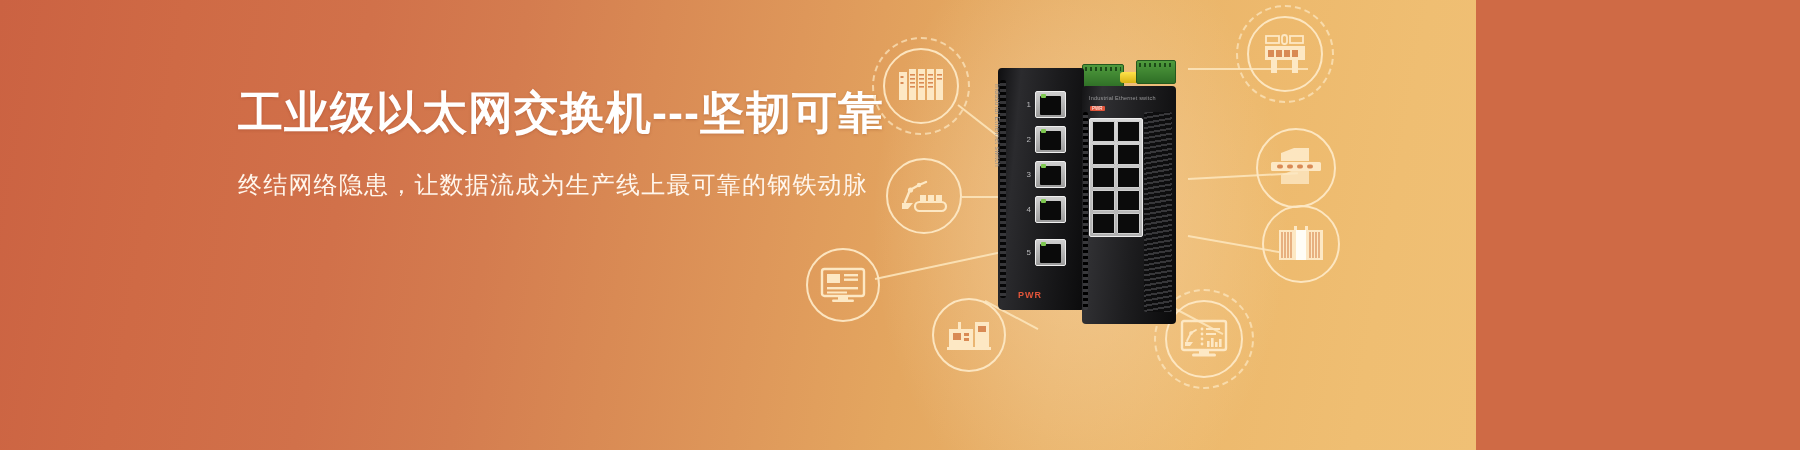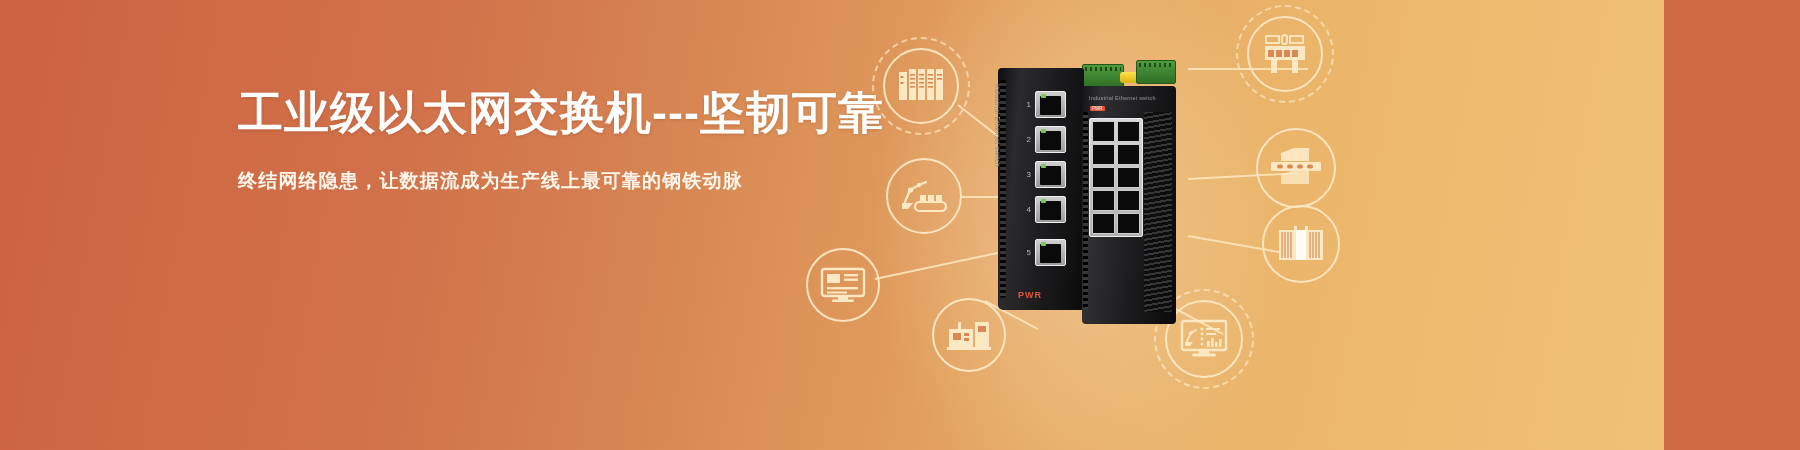--- a/index.html
+++ b/index.html
@@ -4,21 +4,21 @@
 <style>
   * { box-sizing: border-box; margin: 0; padding: 0; }
   html, body { width: 1800px; height: 450px; overflow: hidden; }
   body {
     font-family: "Liberation Sans", "DejaVu Sans", sans-serif;
     background: #cf6a45;
   }
 
   #banner {
     position: relative;
-    width: 1664px;
+    width: 1476px;
     height: 450px;
     overflow: hidden;
     background:
       linear-gradient(100deg,
         #cb6242 0%,
         #cf6a45 12%,
         #d1714a 24%,
         #d47c4f 34%,
         #d98a54 43%,
         #de975a 52%,
@@ -50,26 +50,25 @@
     font-size: 45px;
     font-weight: bold;
     color: #ffffff;
     letter-spacing: 1px;
     line-height: 1.1;
     white-space: nowrap;
     text-shadow: 0 1px 3px rgba(120,45,20,0.25);
   }
   .subhead {
     margin-top: 30px;
-    font-size: 19px;
+    font-size: 24px;
     color: #fff6ec;
     letter-spacing: 1.2px;
     line-height: 1.4;
     white-space: nowrap;
-    font-weight: bold;
   }
   .cta {
     margin-top: 32px;
     display: inline-flex;
     align-items: center;
     justify-content: space-between;
     width: 120px;
     height: 32px;
     padding: 0 13px;
     background: #fbe9c6;

